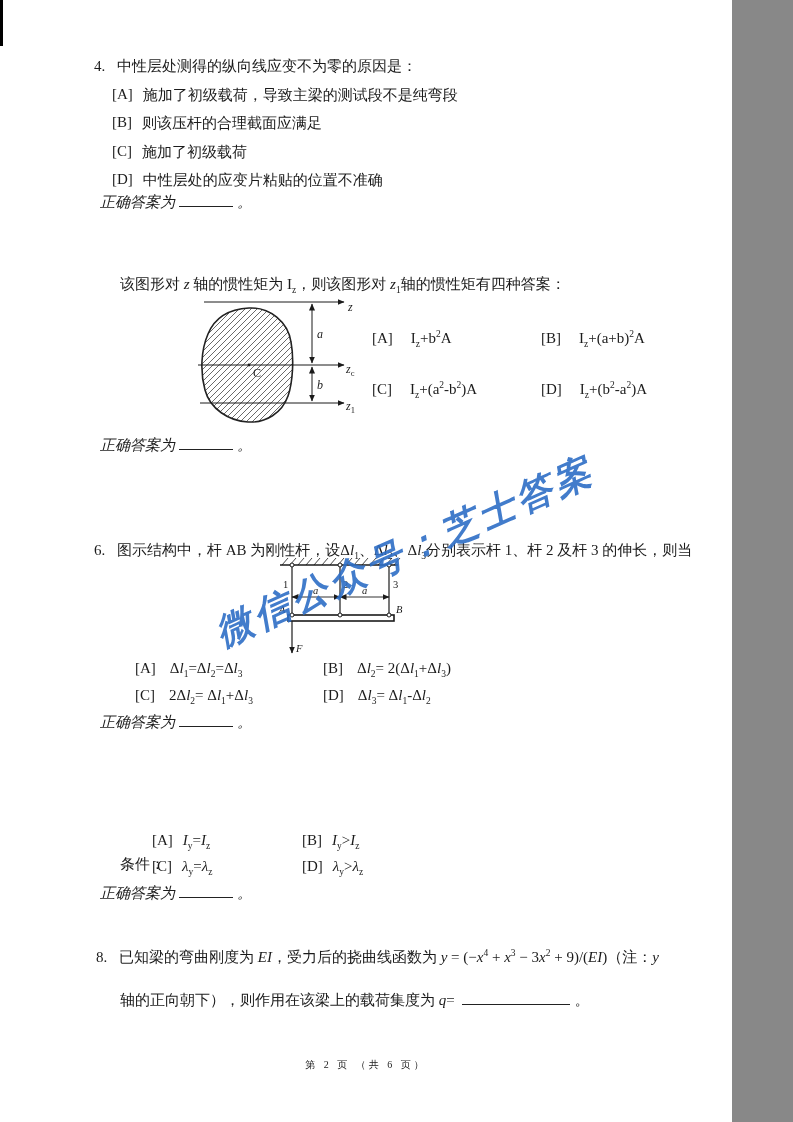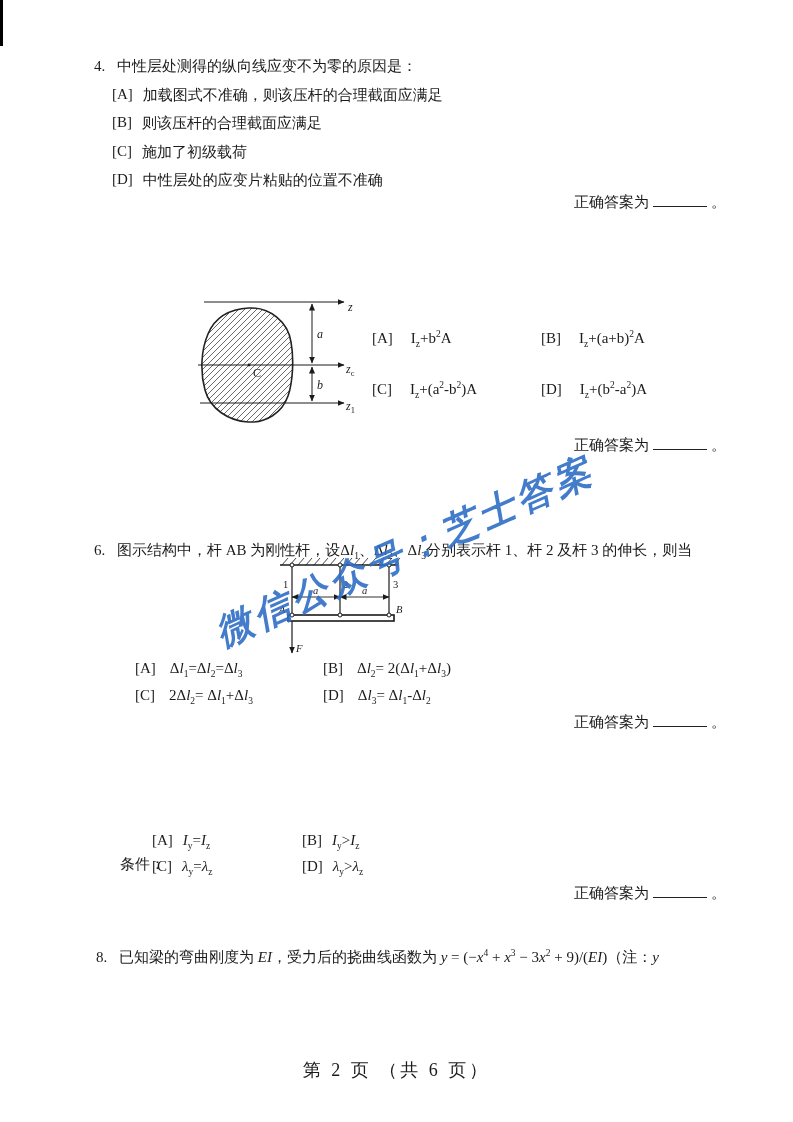--- a/index.html
+++ b/index.html
@@ -1,28 +1,28 @@
 <!DOCTYPE html>
 <html><head>
 <meta charset="utf-8">
 <style>
   html,body{margin:0;padding:0;background:#888;}
-  .page{position:relative;width:793px;height:1122px;background:#ffffff;overflow:hidden;
+  .page{position:relative;width:732px;height:1122px;background:#ffffff;overflow:hidden;
         font-family:"Liberation Serif","DejaVu Serif",serif;color:#1b1b1b;font-size:15px;}
   .abs{position:absolute;white-space:nowrap;}
   .qnum{display:inline-block;width:23px;}
   .opt{position:absolute;display:flex;white-space:nowrap;}
   .opt .lab{flex:none;}
   .optA4{left:112px;display:flex;gap:10px;}
   sup{font-size:9.5px;line-height:0;vertical-align:super;}
   sub{font-size:9.5px;line-height:0;vertical-align:sub;}
-  .answer{position:absolute;left:94px;width:632px;text-align:right;white-space:nowrap;}
+  .answer{position:absolute;left:100px;width:632px;white-space:nowrap;font-style:italic;}
   .blank{display:inline-block;height:14px;border-bottom:1.4px solid #222;margin:0 4px;}
   .w54{width:54px;}
-  .footer{position:absolute;left:0;top:1058px;width:100%;text-align:center;font-size:18px;letter-spacing:3px;}
+  .footer{position:absolute;left:0;top:1058px;width:100%;text-align:center;font-size:10px;letter-spacing:3px;}
   .watermark{position:absolute;left:170px;top:528px;width:470px;height:48px;line-height:48px;
              transform:rotate(-24deg);transform-origin:center;text-align:center;
              font-family:"DejaVu Sans",sans-serif;font-style:italic;font-weight:bold;
              font-size:37px;letter-spacing:4px;opacity:.9;white-space:nowrap;pointer-events:none;z-index:9;}
   .artifact{position:absolute;left:0;top:0;width:3px;height:46px;background:#000;}
   svg{overflow:visible;}
   svg text{font-family:"Liberation Serif","DejaVu Serif",serif;font-size:12px;fill:#1b1b1b;}
   svg .it{font-style:italic;}
   svg .sm{font-size:8.5px;}
 </style>
@@ -31,38 +31,41 @@
 
 <div class="page">
 
   <div class="artifact"></div>
 
   <div class="abs" style="left:94px;top:57px;">
     <span class="qnum">4.</span><span>中性层处测得的纵向线应变不为零的原因是：</span>
   </div>
   <div class="abs optA4" style="left:112px;top:86px;">
     <span class="lab">[A]</span>
-      <span>加载图式不准确，则该压杆的合理截面应满足</span>
+      <span>施加了初级载荷，导致主梁的测试段不是纯弯段</span>
   </div>
   <div class="abs optA4" style="left:112px;top:114px;">
     <span class="lab">[B]</span>
       <span>则该压杆的合理截面应满足</span>
   </div>
   <div class="abs optA4" style="left:112px;top:143px;">
     <span class="lab">[C]</span>
       <span>施加了初级载荷</span>
   </div>
   <div class="abs optA4" style="left:112px;top:171px;">
     <span class="lab">[D]</span>
       <span>中性层处的应变片粘贴的位置不准确</span>
   </div>
   <div class="answer" style="top:192px;">
     <span>正确答案为</span><span class="blank w54"></span><span>。</span>
   </div>
 
+  <div class="abs" style="left:120px;top:275px;">
+    <span>该图形对 <i>z</i> 轴的惯性矩为 I<sub>z</sub>，则该图形对 <i>z</i><sub>1</sub>轴的惯性矩有四种答案：</span>
+  </div>
 
   <svg class="abs" style="left:198px;top:296px;" width="160" height="130" viewBox="0 0 160 130">
     <defs>
       <pattern id="hatch5" width="6" height="6" patternUnits="userSpaceOnUse">
         <path d="M0 6 L6 0 M-1.5 1.5 L1.5 -1.5 M4.5 7.5 L7.5 4.5" stroke="#444" stroke-width="0.8"></path>
       </pattern>
       <marker id="ar5" markerWidth="9" markerHeight="8" refX="6.5" refY="3" orient="auto-start-reverse" markerUnits="userSpaceOnUse">
         <path d="M0,0 L7,3 L0,6 z" fill="#1b1b1b"></path>
       </marker>
     </defs>
@@ -175,18 +178,21 @@
     <span class="lab">[D]</span>
       <span class="formula"><i>λ</i><sub>y</sub>&gt;<i>λ</i><sub>z</sub></span>
   </div>
   <div class="answer" style="top:883px;">
     <span>正确答案为</span><span class="blank w54"></span><span>。</span>
   </div>
 
   <div class="abs" style="left:96px;top:948px;font-family:Liberation Serif, serif;">
     <span class="qnum">8.</span><span>已知梁的弯曲刚度为 <i>EI</i>，受力后的挠曲线函数为 <i>y</i> = (−<i>x</i><sup>4</sup> + <i>x</i><sup>3</sup> − 3<i>x</i><sup>2</sup> + 9)/(<i>EI</i>)（注：<i>y</i></span>
   </div>
+  <div class="abs" style="left:120px;top:990px;">
+    <span>轴的正向朝下），则作用在该梁上的载荷集度为 <i>q</i>= </span><span class="blank" style="width:108px;"></span><span>。</span>
+  </div>
 
   <div class="footer">第 2 页 （共 6 页）</div>
 
   <div class="watermark" style="color: rgb(46, 110, 198);">微信公众号：芝士答案</div>
 
 </div>
 
 </body></html>

